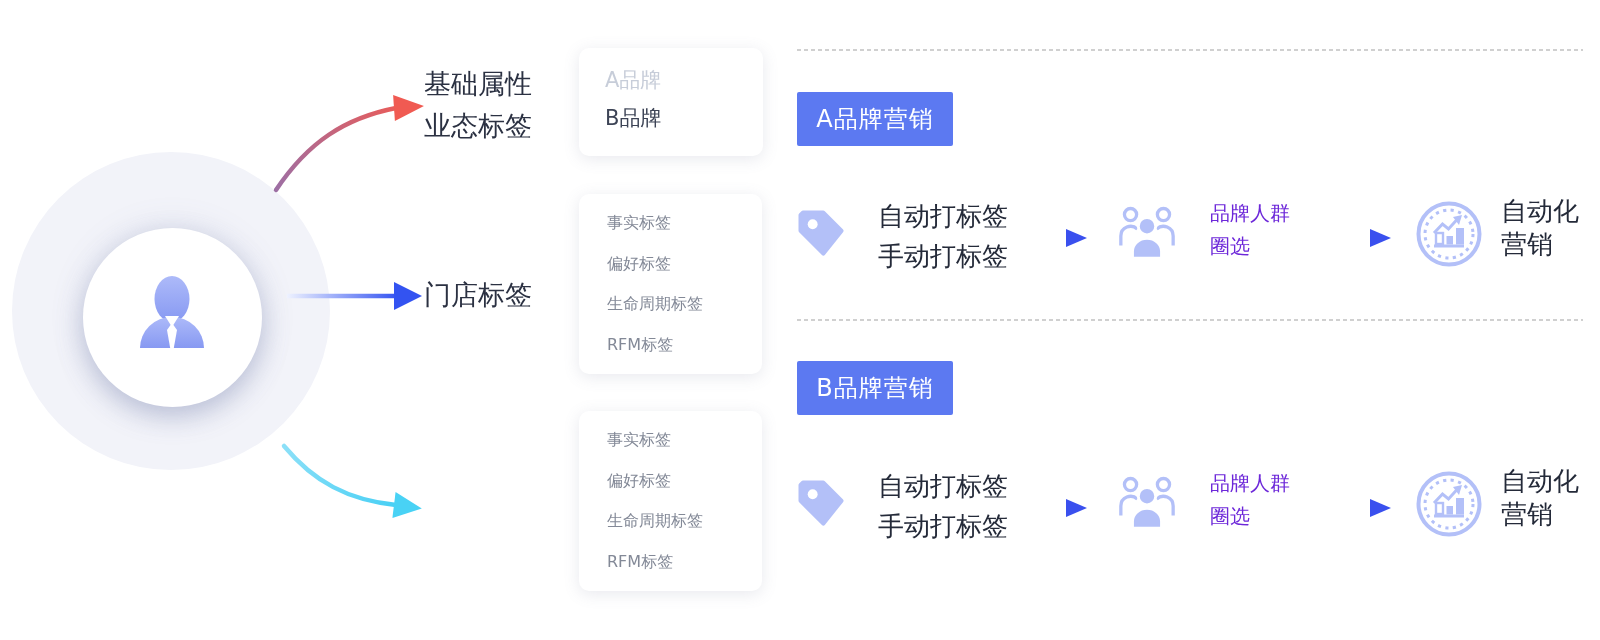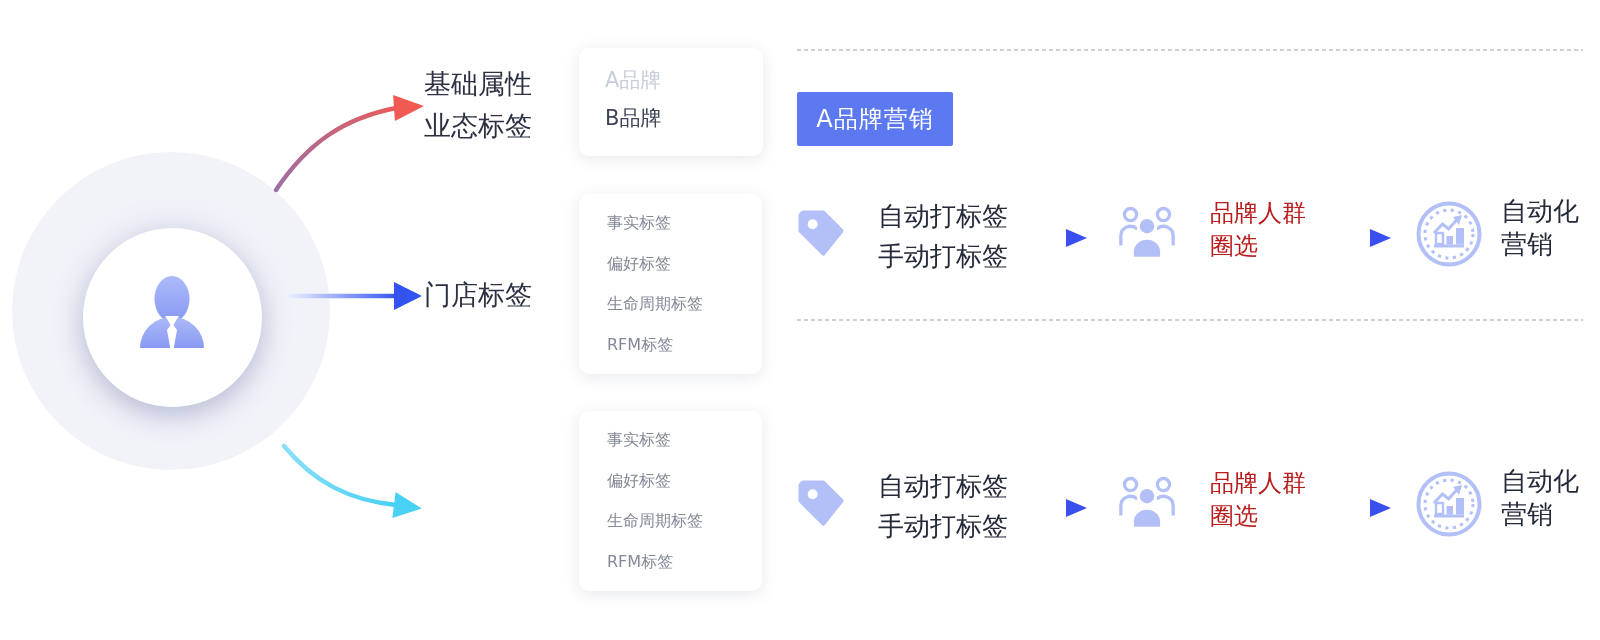--- a/index.html
+++ b/index.html
@@ -47,21 +47,21 @@
   .btn-a { top:92px; } .btn-b { top:361px; }
 
   
   .flow-row { position:absolute; left:794px; width:794px; height:130px; }
   .fr-1 { top:196px; } .fr-2 { top:466px; }
   .flow-row > * { position:absolute; }
   .tag-icon       { left:0;    top:10px; }
   .tagging-text   { left:84px; top:0;   font-size:26px; line-height:40px; color:#242a39; }
   .flow-arrow-1   { left:227px; top:32px; }
   .people-icon    { left:322px; top:6px; }
-  .audience-text  { left:416px; top:1px; font-size:24px; line-height:33px; color:#b91c1c; }
+  .audience-text  { left:416px; top:1px; font-size:20px; line-height:33px; color:#6d28d9; }
   .flow-arrow-2   { left:531px; top:32px; }
   .chart-icon     { left:621px; top:4px; }
   .automation-text{ left:707px; top:1px; font-size:26px; line-height:33px; color:#242a39;font-family:Liberation Mono, monospace; }
 </style>
 </head>
 <body>
 
 <div class="stage">
 
   <div class="outer-circle"></div>
@@ -130,20 +130,21 @@
     <div>事实标签</div>
     <div>偏好标签</div>
     <div>生命周期标签</div>
     <div>RFM标签</div>
   </div>
 
   <div class="divider dv-1"></div>
   <div class="divider dv-2"></div>
 
   <button class="brand-btn btn-a">A品牌营销</button>
+  <button class="brand-btn btn-b">B品牌营销</button>
 
   <div class="flow-row fr-1">
     <svg class="tag-icon" width="54" height="54" viewBox="0 0 24 24">
       <path d="M4 3 H13 L21 11 L13 21 L3 11 V4 Z" fill="#b3c0f8" stroke="#b3c0f8" stroke-width="2" stroke-linejoin="round"></path>
       <circle cx="8.3" cy="8.1" r="2.2" fill="#ffffff"></circle>
     </svg>
     <div class="tagging-text">
       <div>自动打标签</div>
       <div>手动打标签</div>
     </div>

